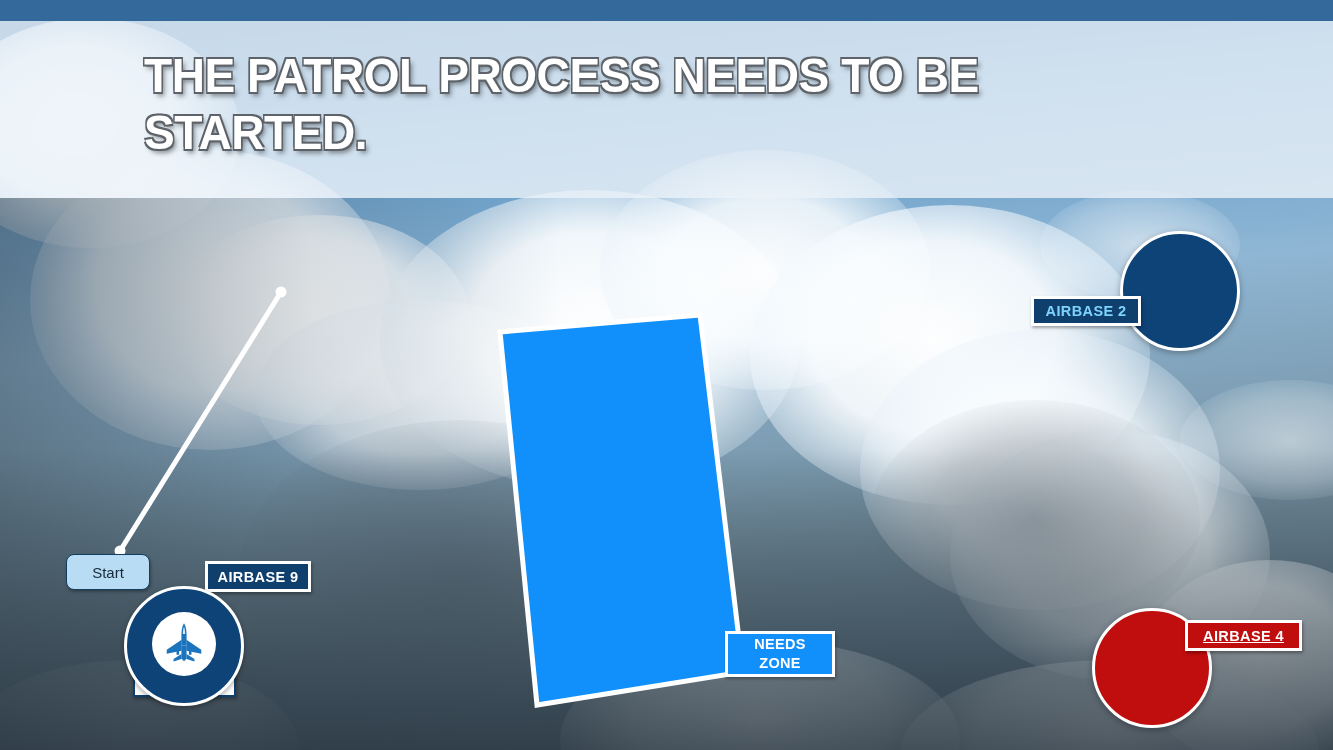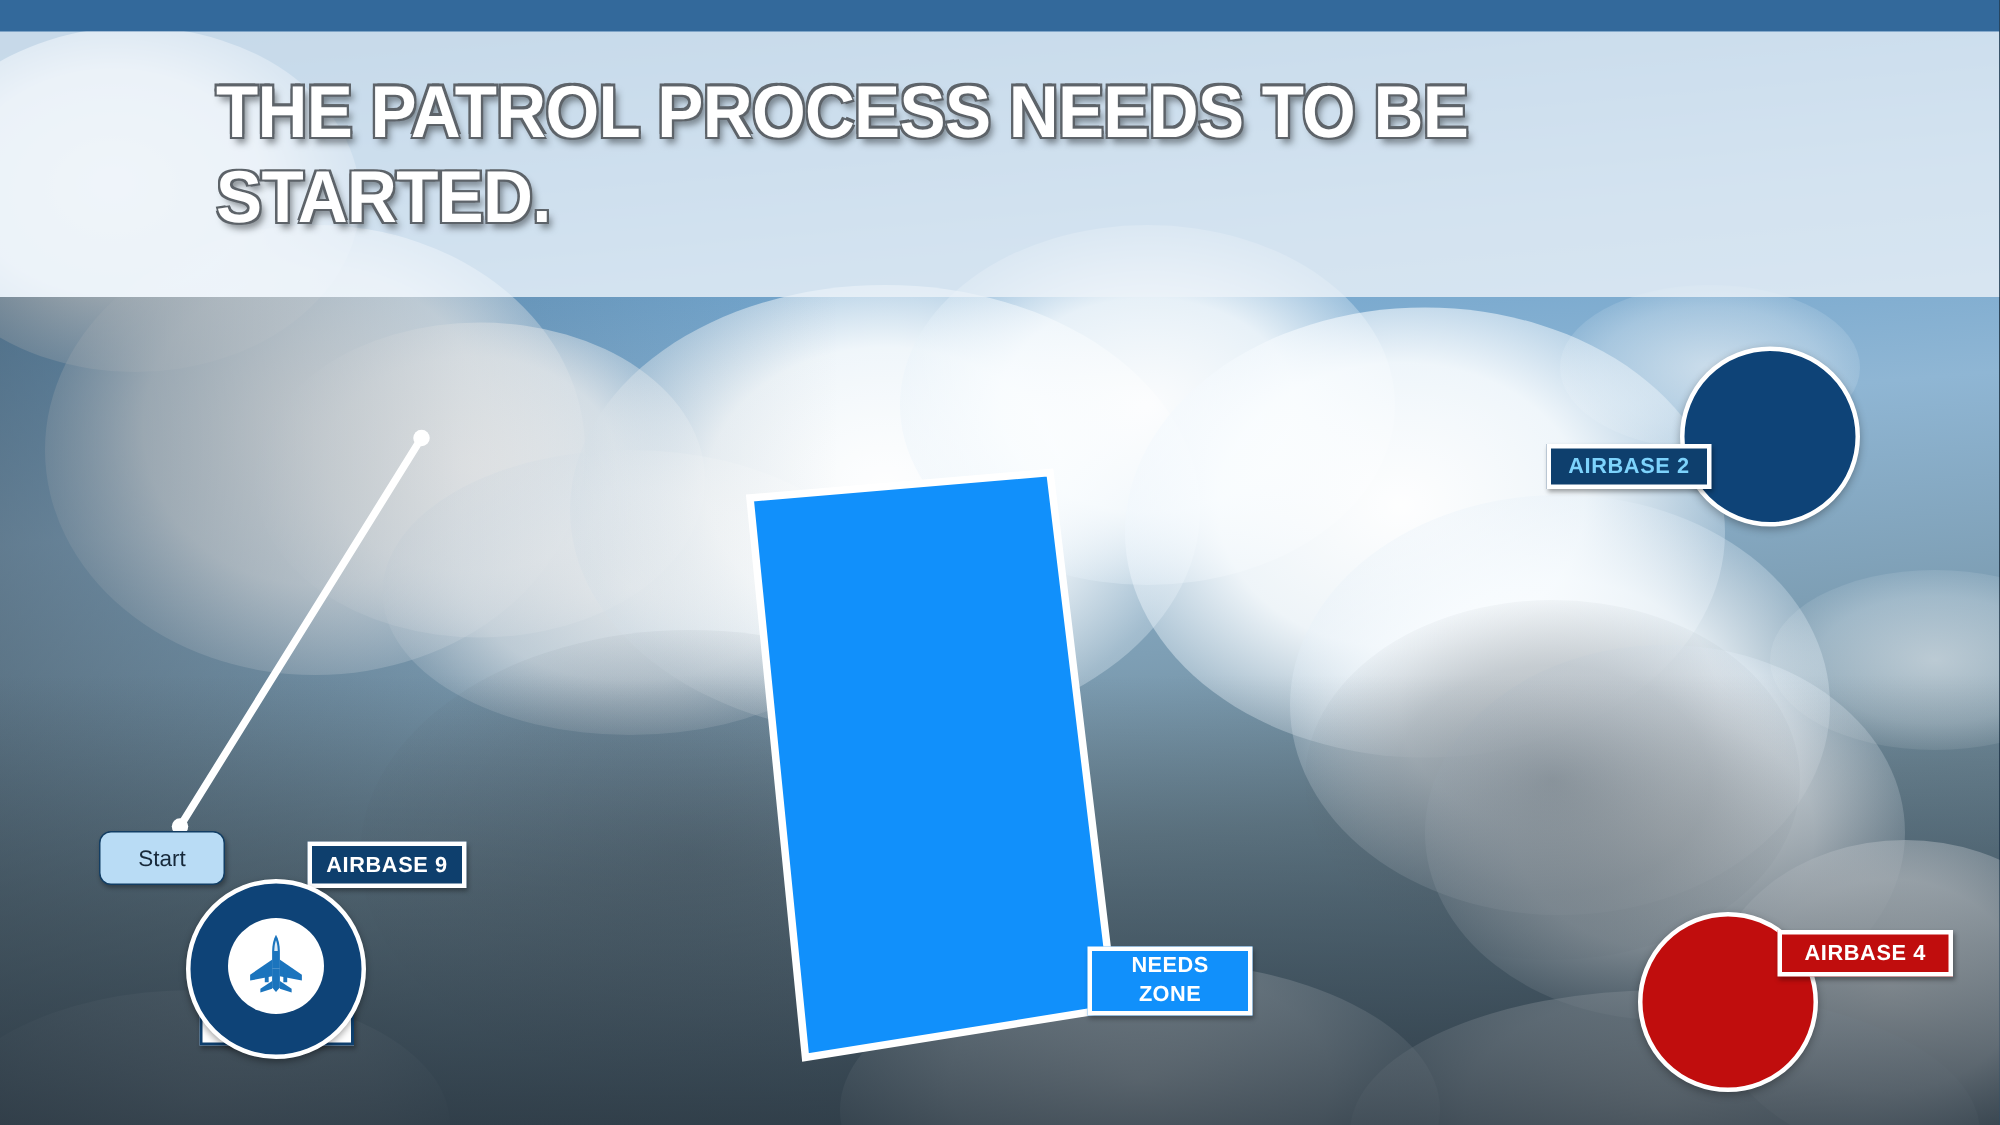--- a/index.html
+++ b/index.html
@@ -163,20 +163,21 @@
     left: 1185px; top: 620px;
     width: 117px; height: 31px;
     background: #c00d0d;
     border: 3px solid #ffffff;
     color: #ffffff;
     font-size: 14.5px;
     font-weight: 700;
     letter-spacing: 0.4px;
     box-shadow: 1px 2px 3px rgba(0,0,0,0.35);
     z-index: 6;
+    text-decoration: underline;
   }
 
   .patrol-label {
     left: 725px; top: 631px;
     width: 110px; height: 46px;
     background: #1190fb;
     border: 3px solid #ffffff;
     color: #ffffff;
     font-size: 14.5px;
     line-height: 19px;

